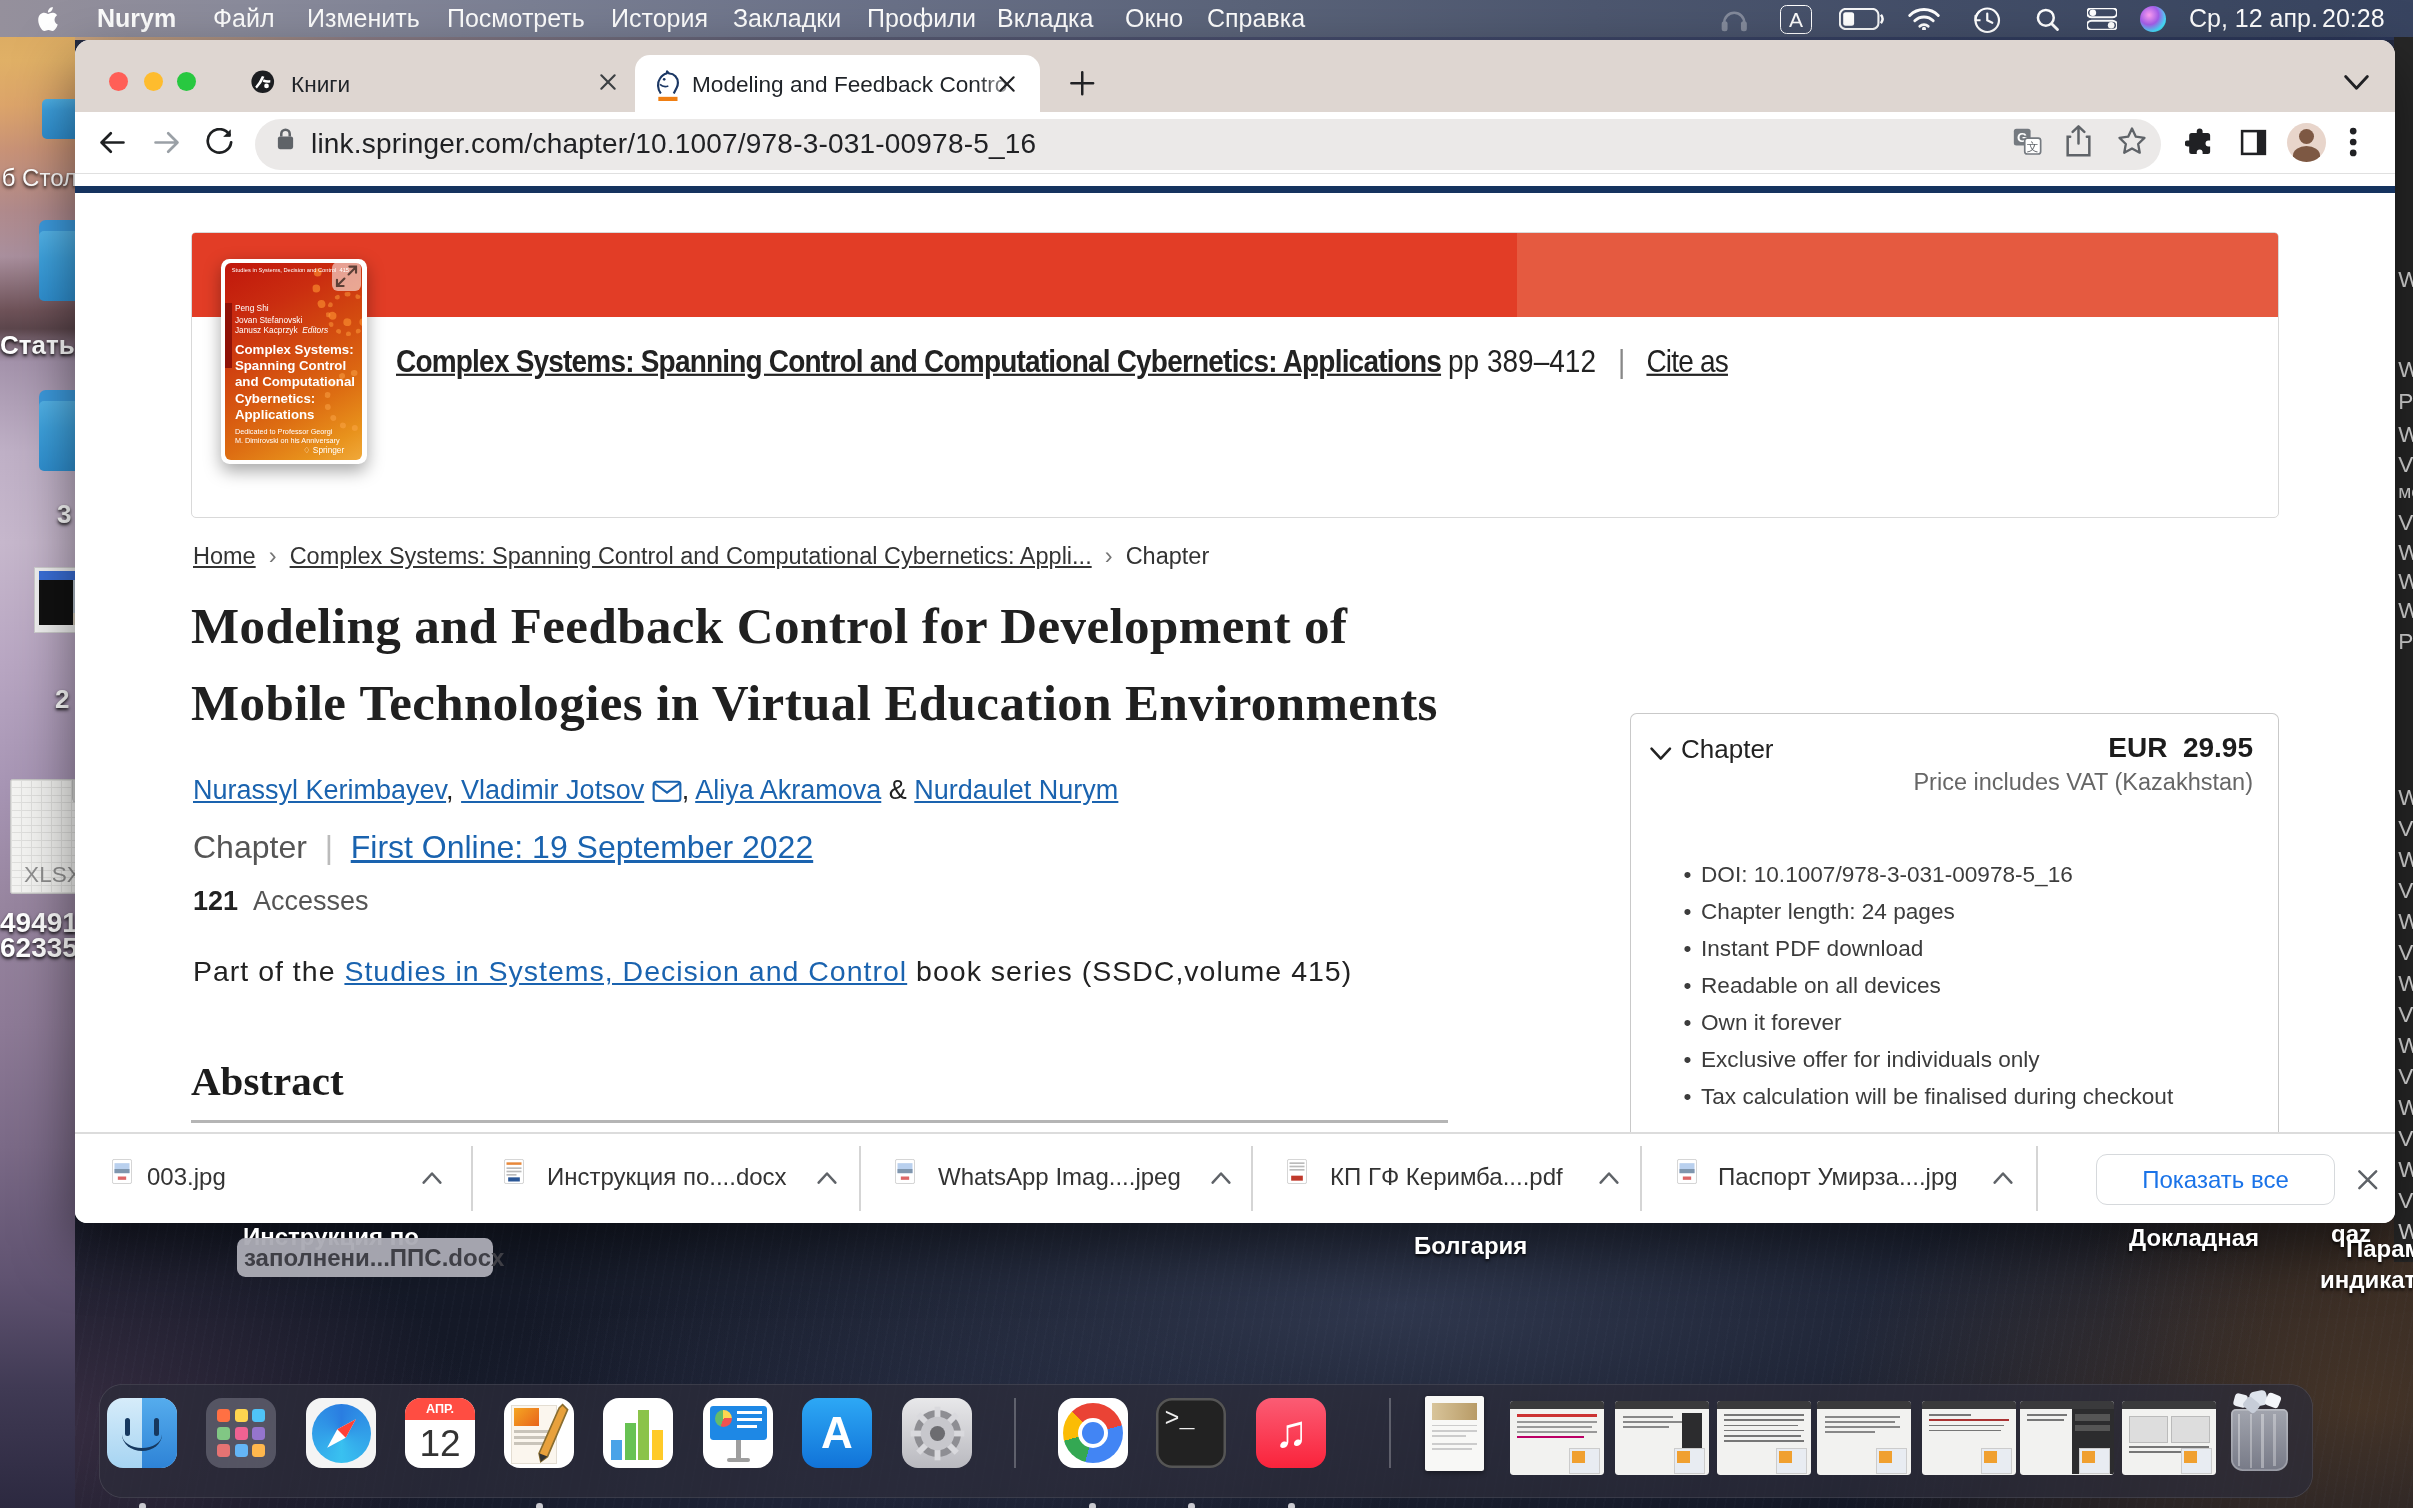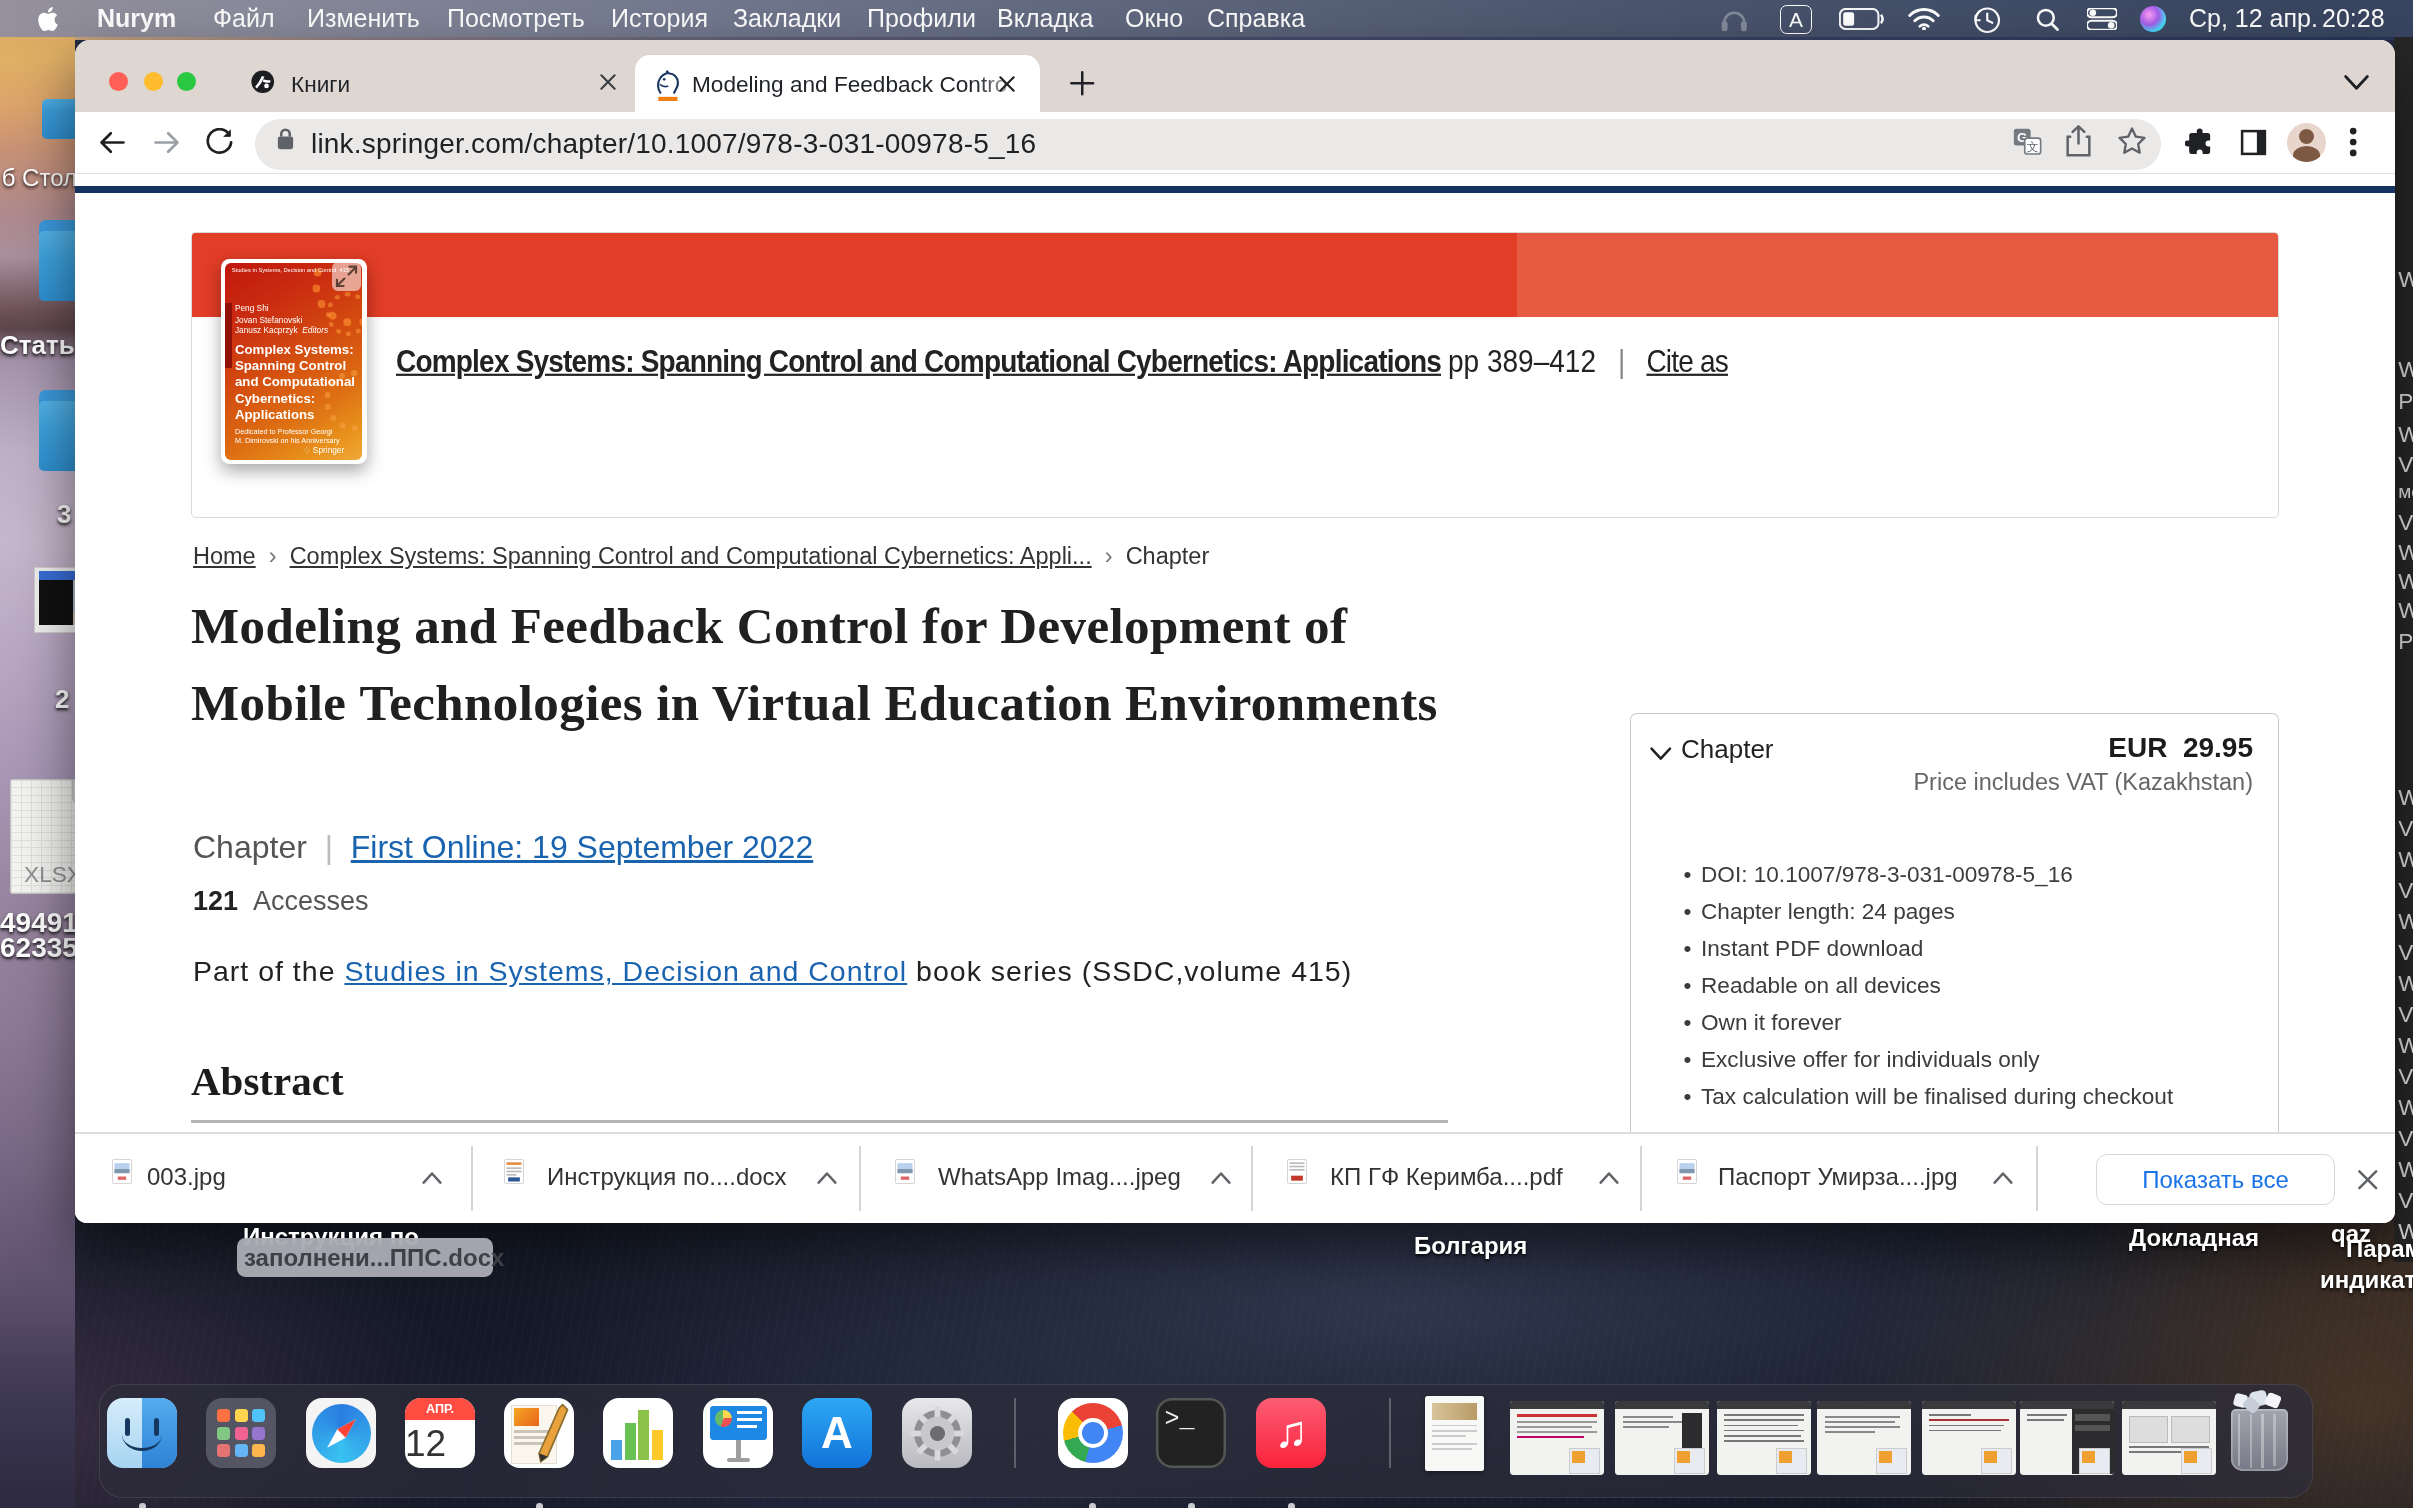--- a/index.html
+++ b/index.html
@@ -300,20 +300,30 @@
         </div>
       </div>
       <div id="crumbs" class="abs">
         <span class="u">Home</span>
         <span style="color:#757575;">&nbsp;›&nbsp;</span>
         <span class="u">Complex Systems: Spanning Control and Computational Cybernetics: Appli...</span>
         <span style="color:#757575;">&nbsp;›&nbsp;</span>
         <span>Chapter</span>
       </div>
       <h1>Modeling and Feedback Control for Development of Mobile&nbsp;Technologies in Virtual Education Environments</h1>
+      <div id="authors" class="abs">
+        <span class="blu u">Nurassyl Kerimbayev</span>,
+        <span class="blu u">Vladimir Jotsov</span>
+        <svg style="vertical-align:-3.4px" width="30" height="22.6" viewBox="0 0 36 27">
+          <rect x="2" y="2" width="32" height="23" rx="3" fill="none" stroke="#1a63af" stroke-width="2.6"></rect>
+          <path d="M3 4 L18 15 L33 4" fill="none" stroke="#1a63af" stroke-width="2.6"></path>
+        </svg>,
+        <span class="blu u">Aliya Akramova</span> &amp;
+        <span class="blu u">Nurdaulet Nurym</span>
+      </div>
       <div id="meta1" class="abs">Chapter&nbsp;&nbsp;<span style="color:#bbb;">|</span>&nbsp;&nbsp;<span class="blu u">First Online: 19 September 2022</span></div>
       <div id="meta2" class="abs"><b style="color:#222;">121</b>&nbsp;&nbsp;Accesses</div>
       <div id="meta3" class="abs">Part of the <span class="blu u">Studies in Systems, Decision and Control</span> book series (SSDC,volume 415)</div>
       <div id="abs-h" class="abs">Abstract</div>
       <div id="rule" class="abs"></div>
       <div id="scard" class="abs">
         <svg class="abs" style="left:18.4px;top:32px" width="23.5" height="17" viewBox="0 0 28 20">
           <path d="M3 3 L14 15 L25 3" stroke="#222" stroke-width="3" fill="none" stroke-linecap="round" stroke-linejoin="round"></path>
         </svg>
         <span class="abs" style="left:50px;top:20px;font-size:26px;color:#222;">Chapter</span>
@@ -427,21 +437,21 @@
     </div>
     <div class="dicon" style="left:306px;background:#f4f4f4;">
       <div class="abs" style="left:5.9px;top:5.9px;width:59px;height:59px;border-radius:50%;background:conic-gradient(#2a7de1,#39c1f0,#2a7de1);"></div>
       <svg class="abs" style="left:5.9px;top:5.9px" width="59" height="59" viewBox="0 0 70 70">
         <path d="M52 18 L30 30 L18 52 L40 40 Z" fill="#fff"></path>
           <path d="M52 18 L30 30 L40 40 Z" fill="#ff4136"></path>
       </svg>
     </div>
     <div class="dicon" style="left:405px;background:#fff;">
       <div class="abs" style="left:0;top:0;width:70px;height:22px;border-radius:16px 16px 0 0;background:#ff4d42;color:#fff;font-size:12.6px;text-align:center;line-height:22px;font-weight:bold;">АПР.</div>
-      <div class="abs" style="left:0;top:22px;width:70px;height:49px;color:#333;font-size:37px;text-align:left;line-height:47px;">12</div>
+      <div class="abs" style="left:0;top:22px;width:70px;height:49px;color:#333;font-size:37px;text-align:center;line-height:47px;">12</div>
     </div>
     <div class="dicon" style="left:504px;background:#fff;overflow:hidden;">
       <div class="abs" style="left:6.7px;top:6.7px;width:44px;height:57px;background:#fbf6ee;border:0.8px solid #e3ddd2;"></div>
       <div class="abs" style="left:10px;top:10px;width:25px;height:18.4px;background:linear-gradient(135deg,#f5a623,#e8641b);"></div>
       <div class="abs" style="left:10px;top:32px;width:37px;height:2.5px;background:#c9c4ba;"></div>
       <div class="abs" style="left:10px;top:38px;width:37px;height:2.5px;background:#c9c4ba;"></div>
       <div class="abs" style="left:10px;top:44px;width:30px;height:2.5px;background:#c9c4ba;"></div>
       <svg class="abs" style="left:30px;top:5px" width="37" height="62" viewBox="0 0 44 74">
         <path d="M34 2 L40 8 L16 64 L8 70 L6 60 L30 6 Z" fill="#e8a13c" stroke="#8a6d2f" stroke-width="2"></path>
         <path d="M8 70 L6 60 L16 64 Z" fill="#333"></path>

